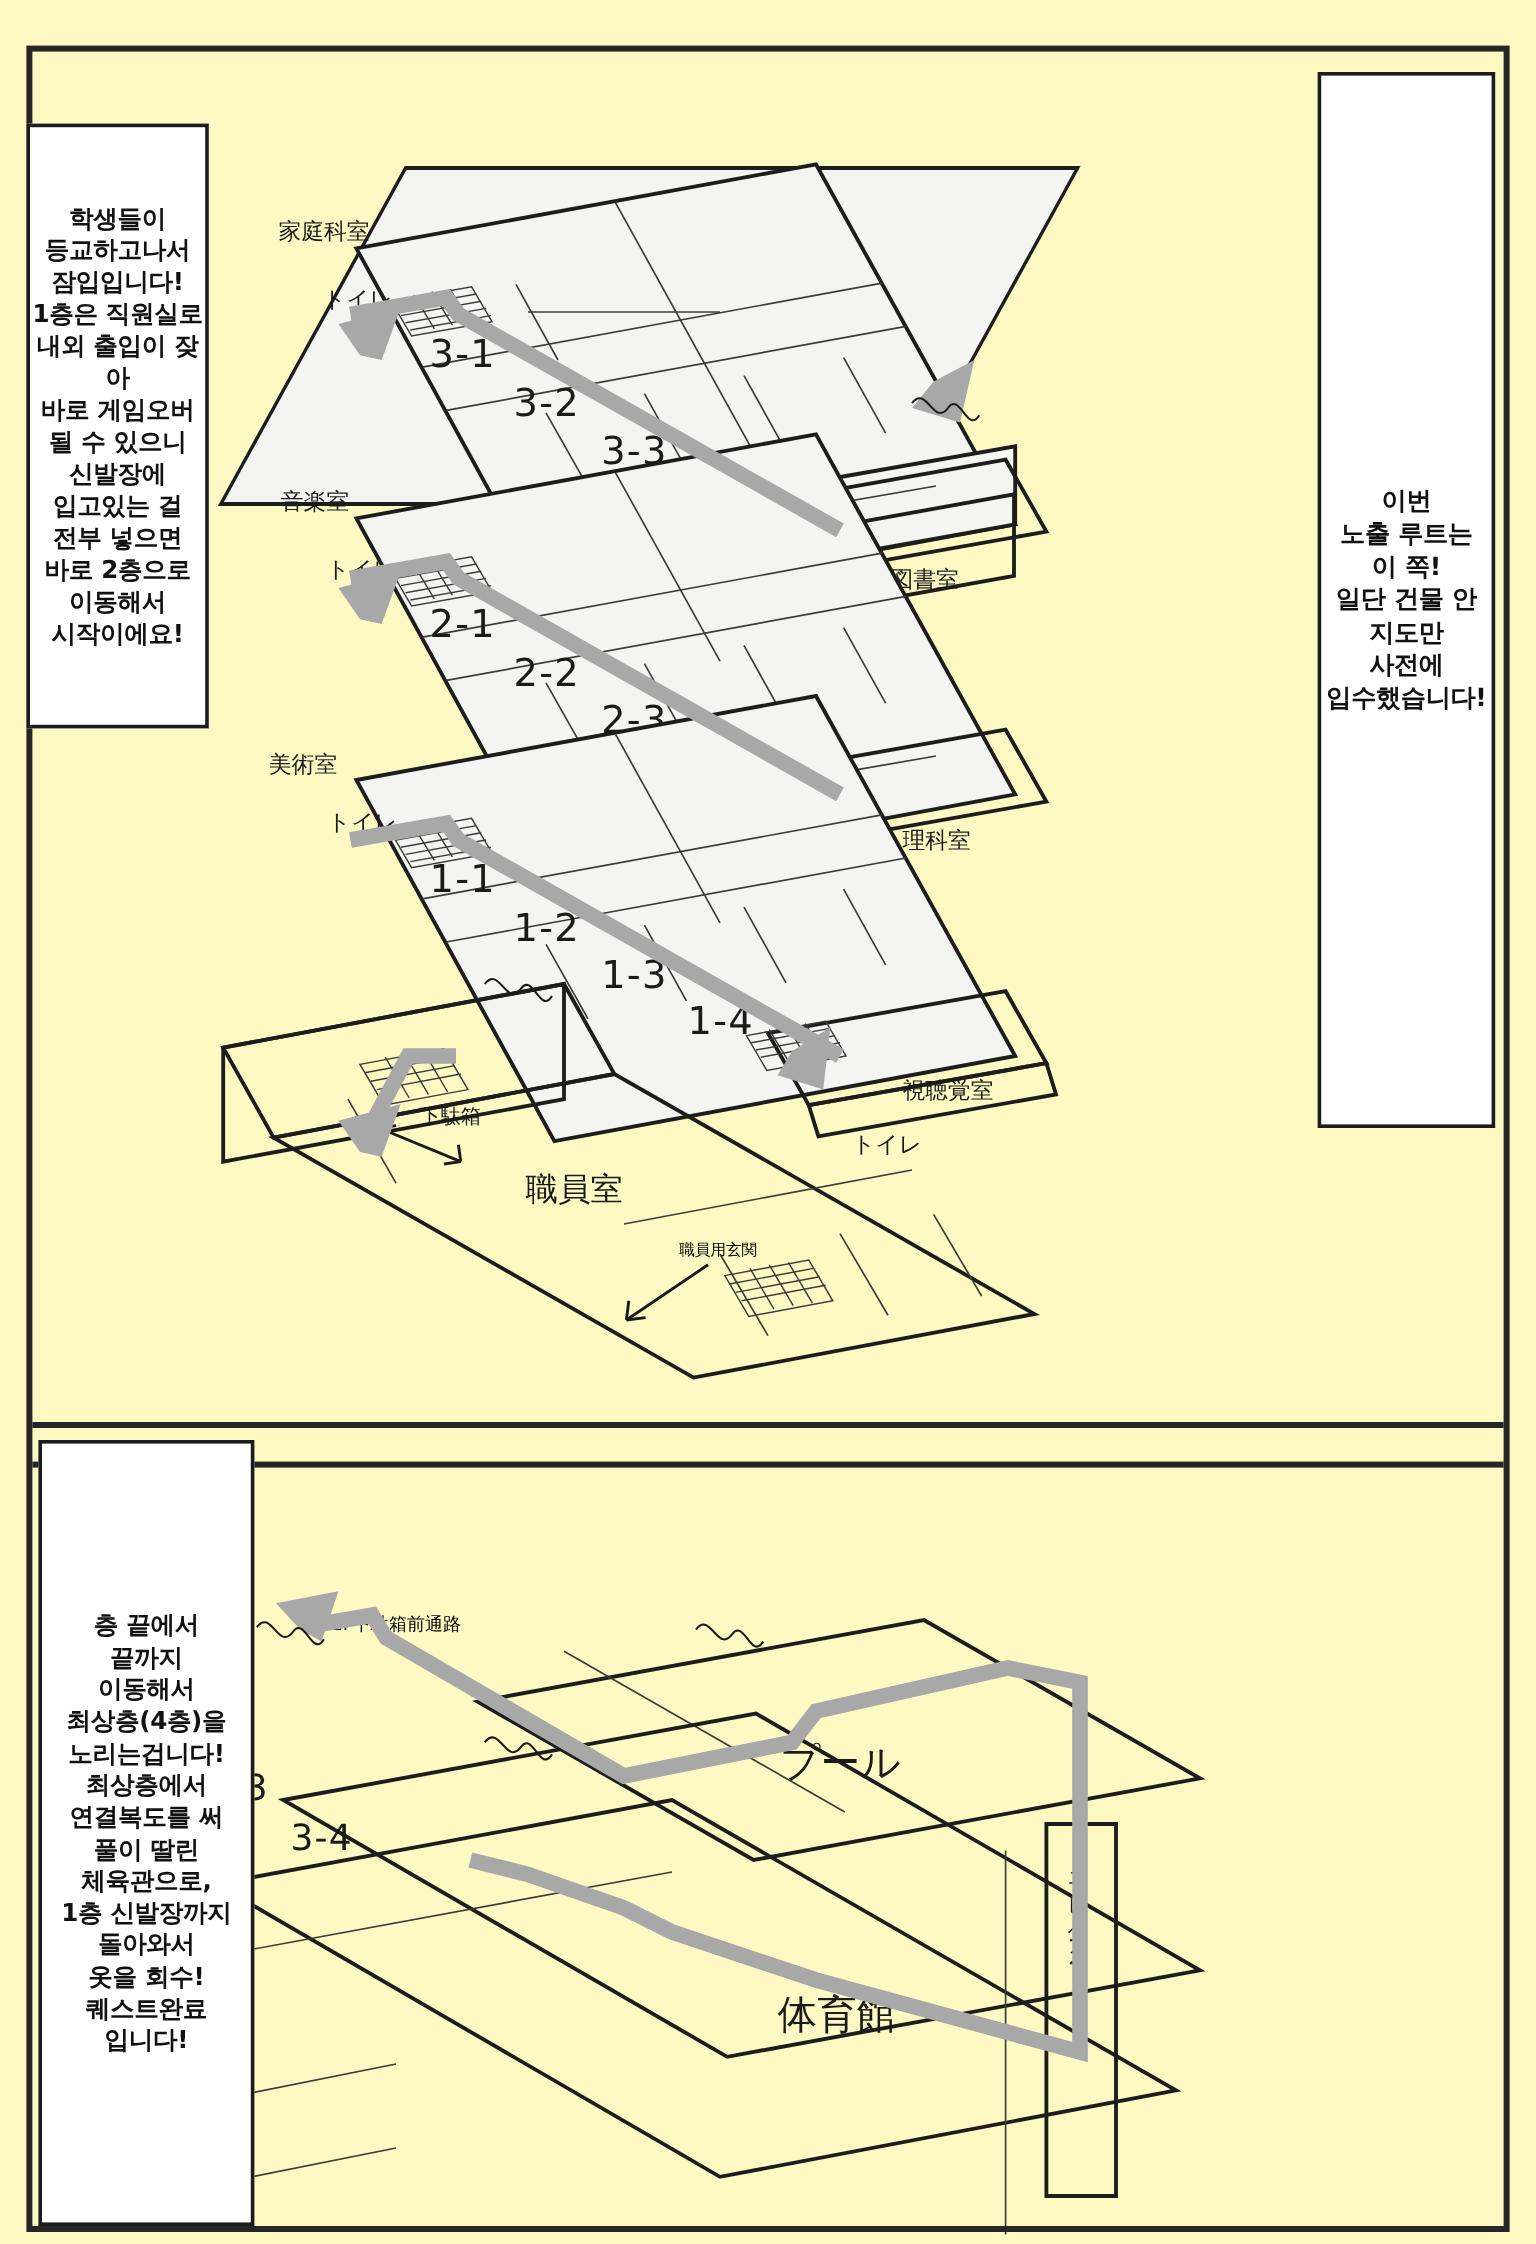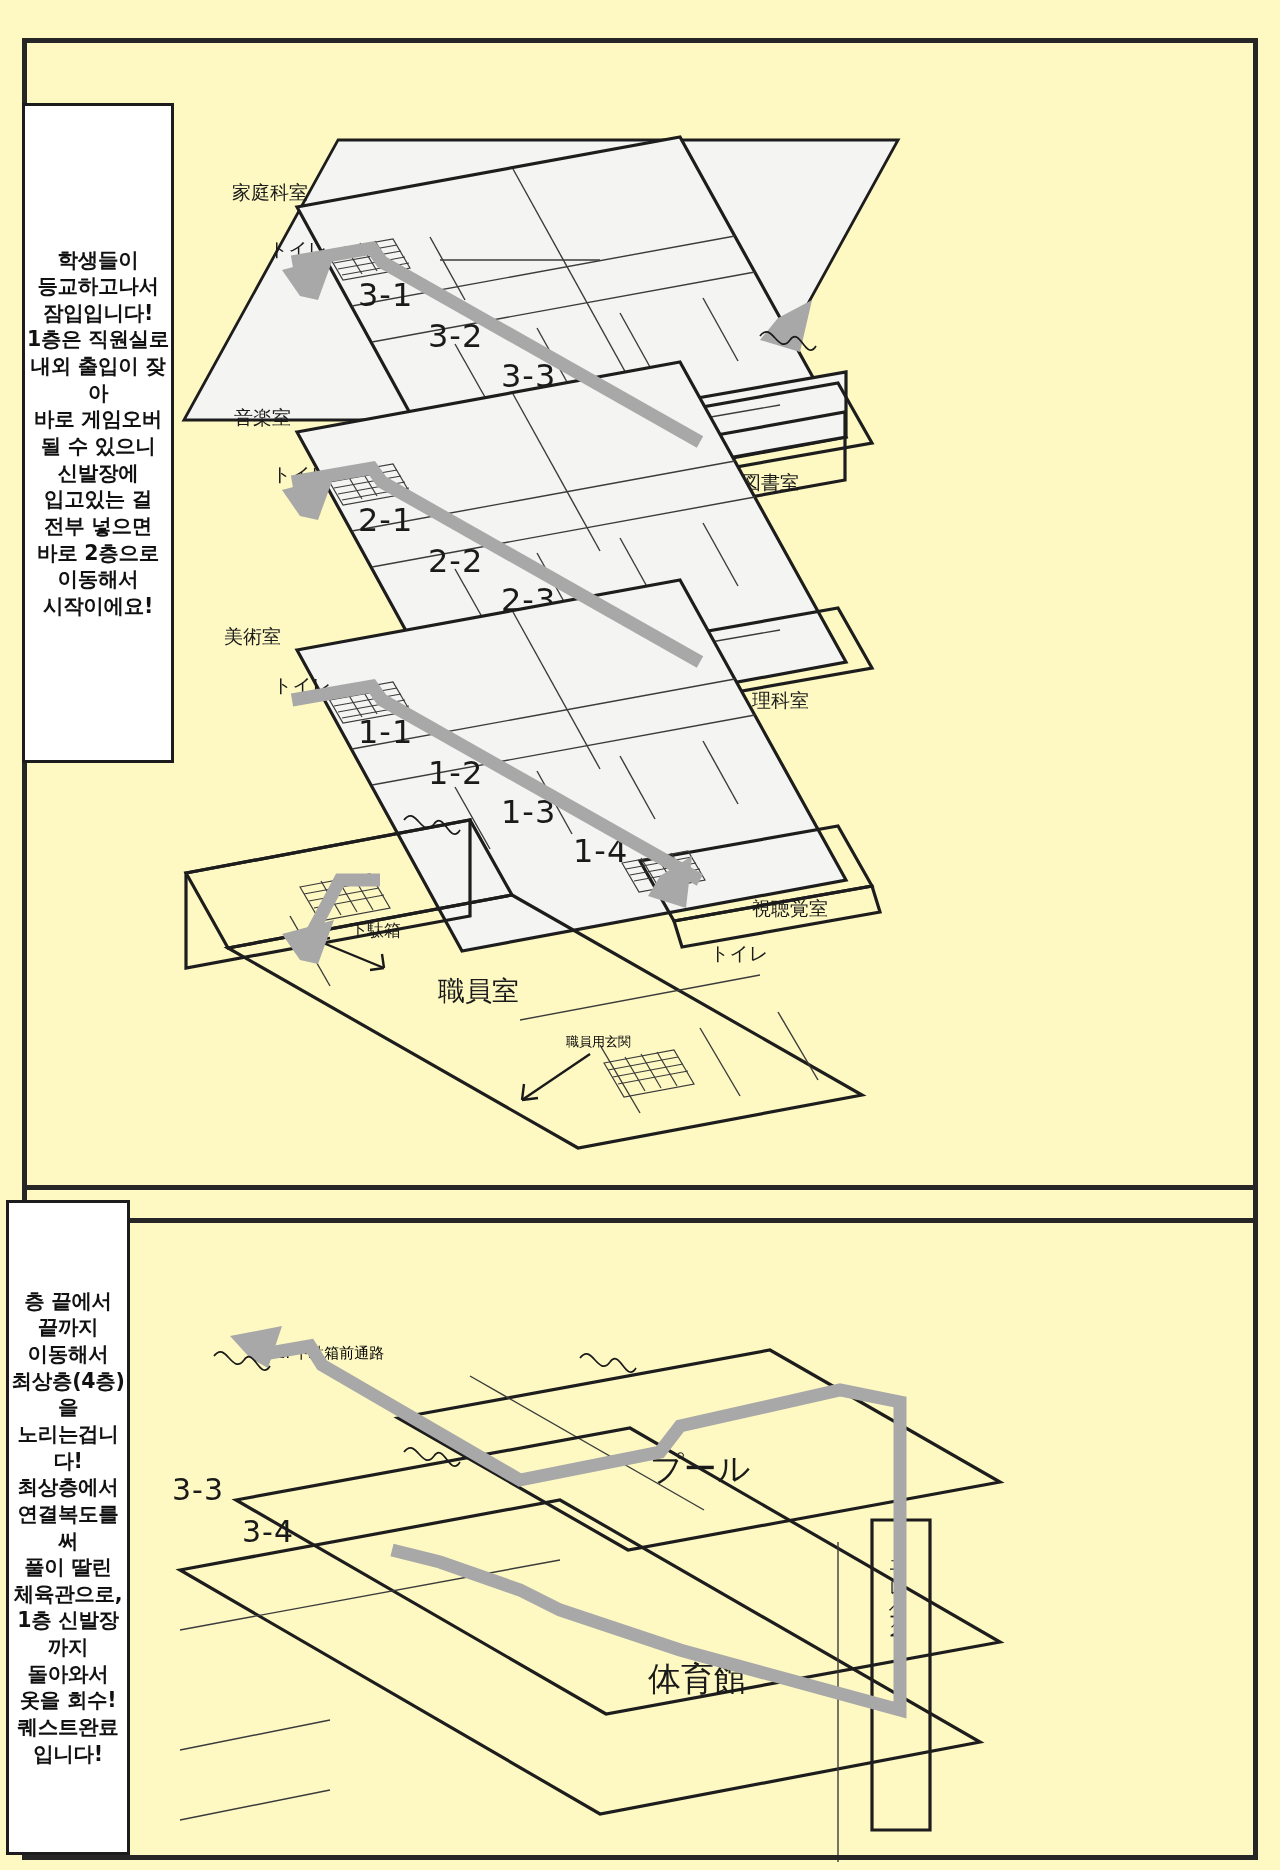--- a/index.html
+++ b/index.html
@@ -41,23 +41,23 @@
   .textbox p{
     margin:0;
     text-align:center;
     font-weight:700;
     color:#111;
     line-height:1.30;
     white-space:pre-line;
     font-size:21px;
     letter-spacing:-0.3px;
   }
-  #tb-top-left{left:22px;top:103px;width:152px;height:660px;}
+  #tb-top-left{left:22px;top:103px;width:152px;height:504px;}
   #tb-top-left p{font-size:20.5px;}
-  #tb-bottom-left{left:6px;top:1200px;width:124px;height:655px;}
+  #tb-bottom-left{left:32px;top:1200px;width:180px;height:655px;}
   #tb-bottom-left p{font-size:20.5px;}
   #tb-right{left:1098px;top:60px;width:148px;height:880px;}
   #tb-right p{font-size:21px;}
 
   
   svg{position:absolute;left:0;top:0;overflow:visible;}
   .floor-line{fill:#f4f4f2;stroke:#1d1d1d;stroke-width:3.2;}
   .room-sep{fill:none;stroke:#3b3b3b;stroke-width:1.4;}
   .stair{fill:none;stroke:#3b3b3b;stroke-width:1.2;}
   .route{fill:none;stroke:#a8a8a8;stroke-width:13;stroke-linejoin:miter;stroke-linecap:butt;}
@@ -360,18 +360,27 @@
 연결복도를 써
 풀이 딸린
 체육관으로,
 1층 신발장까지
 돌아와서
 옷을 회수!
 퀘스트완료
 입니다!</p>
   </div>
 
+  <div id="tb-right" class="textbox">
+    <p>이번
+노출 루트는
+이 쪽!
+일단 건물 안
+지도만
+사전에
+입수했습니다!</p>
+  </div>
 
   <div class="page-frame"></div>
   <div class="panel-divider" style="top:1185px"></div>
   <div class="panel-divider" style="top:1218px"></div>
 
 </div>
 
 </body></html>

